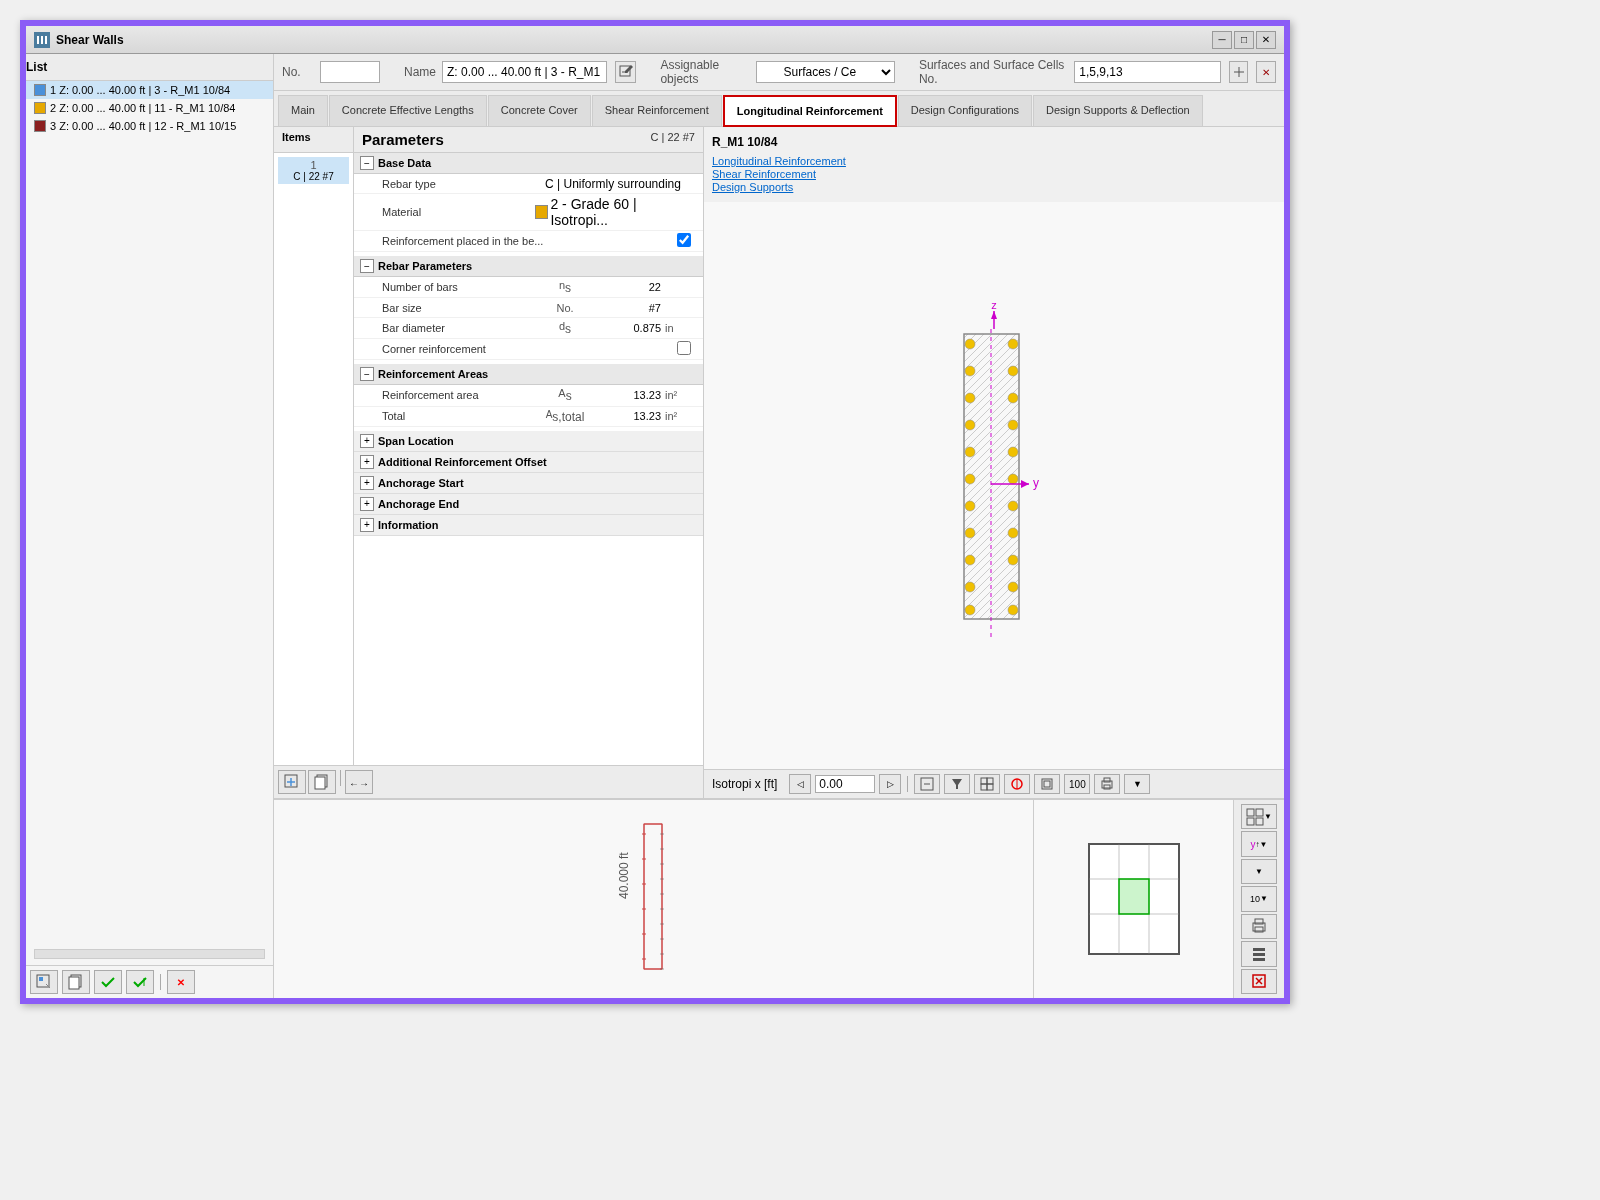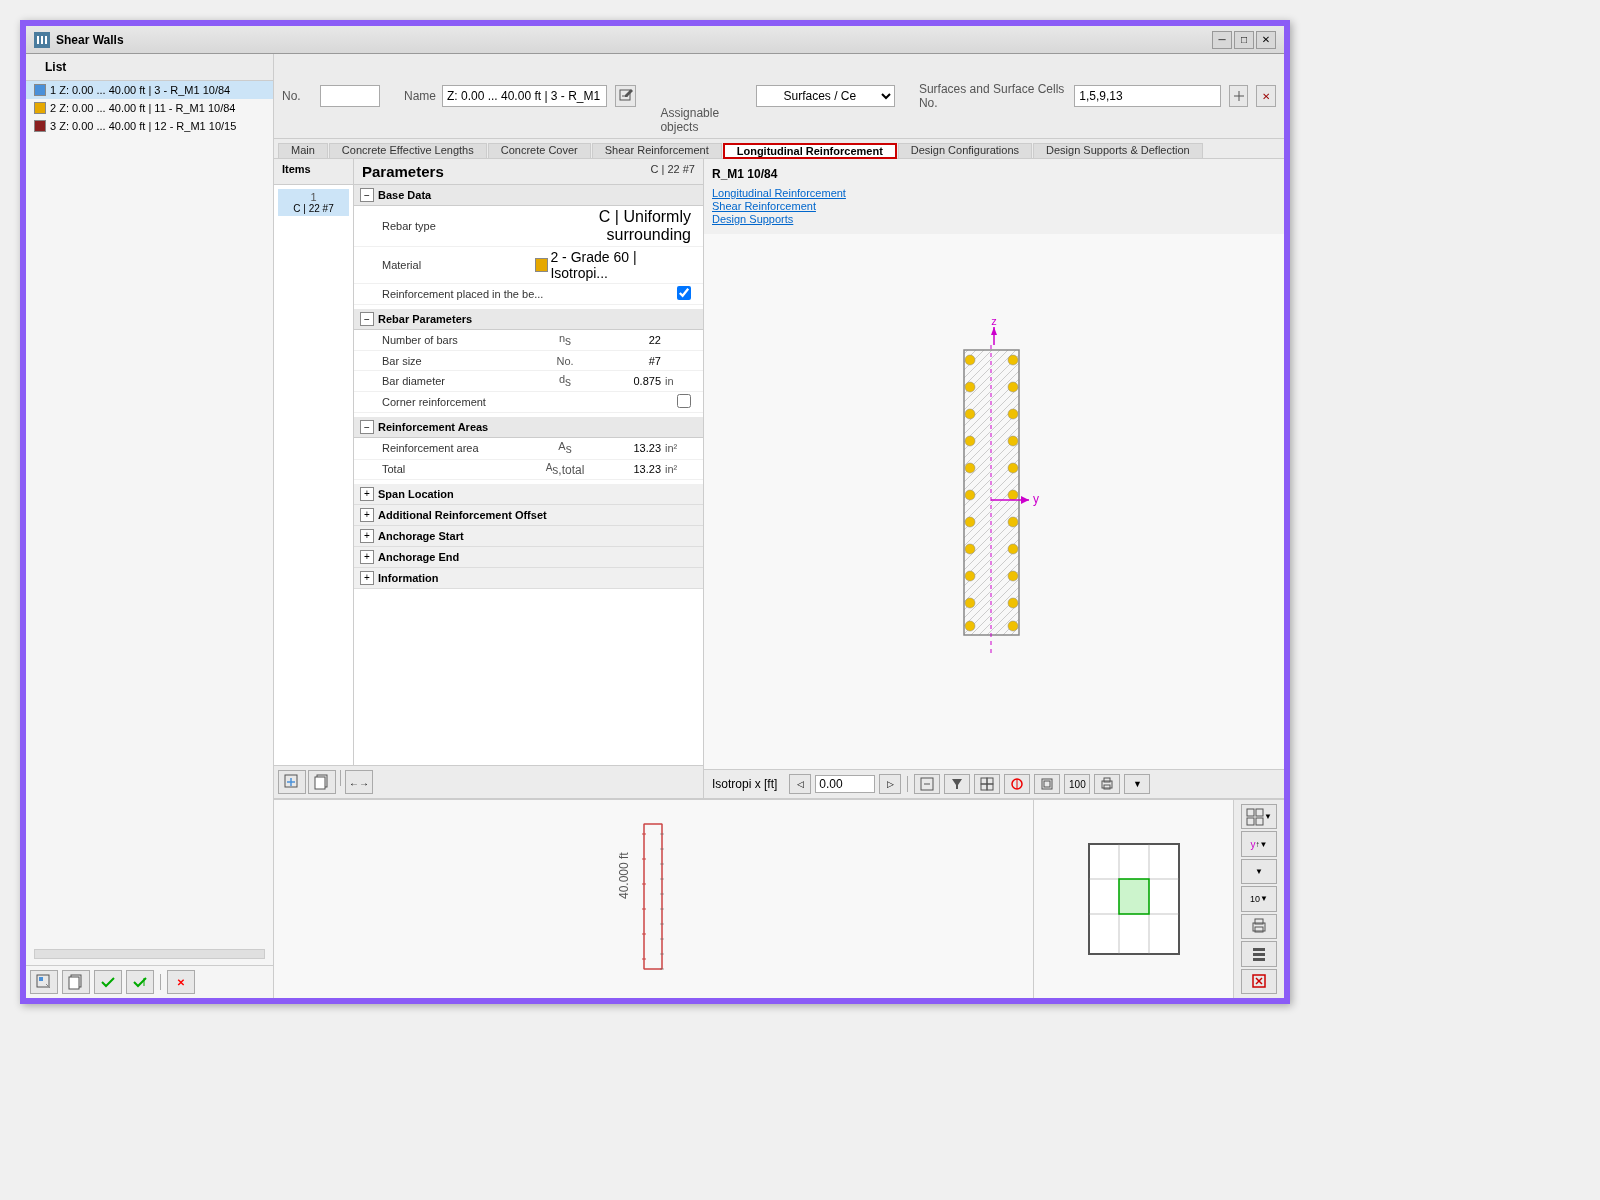--- a/index.html
+++ b/index.html
@@ -11,21 +11,21 @@
     .title-bar-icon { width: 16px; height: 16px; margin-right: 6px; background: #4a7c9e; display: inline-block; }
     .title-bar-title { flex: 1; font-size: 12px; font-weight: bold; }
     .title-bar-buttons { display: flex; gap: 2px; }
     .title-bar-btn { width: 20px; height: 18px; background: #d8d8d8; border: 1px solid #999; display: flex; align-items: center; justify-content: center; cursor: pointer; font-size: 10px; }
     .title-bar-btn.close { background: #d8d8d8; }
     
     .content { display: flex; height: calc(100% - 28px); }
     
     
     .sidebar { width: 248px; background: #f5f5f5; border-right: 1px solid #ccc; display: flex; flex-direction: column; }
-    .sidebar-header { padding: 6px 19px; font-weight: bold; border-bottom: 1px solid #ccc; background: #ececec; }
+    .sidebar-header { padding: 6px 0; font-weight: bold; border-bottom: 1px solid #ccc; background: #ececec; }
     .sidebar-list { flex: 1; overflow-y: auto; }
     .sidebar-item { padding: 3px 8px; cursor: pointer; display: flex; align-items: center; gap: 4px; }
     .sidebar-item.selected { background: #cce4f7; }
     .sidebar-color { width: 12px; height: 12px; display: inline-block; border: 1px solid #888; flex-shrink: 0; }
     .sidebar-item-text { font-size: 11px; }
     .sidebar-bottom { border-top: 1px solid #ccc; padding: 4px; display: flex; align-items: center; gap: 4px; }
     .sidebar-scrollbar { height: 10px; background: #e0e0e0; margin: 2px 4px; border: 1px solid #ccc; }
     
     
     .main { flex: 1; display: flex; flex-direction: column; }
@@ -37,21 +37,21 @@
     .name-input { flex: 1; border: 1px solid #aaa; background: white; padding: 2px 4px; height: 22px; }
     .edit-btn { width: 24px; height: 22px; background: #e8e8e8; border: 1px solid #aaa; cursor: pointer; display: flex; align-items: center; justify-content: center; }
     .assignable-label { color: #555; }
     .assignable-select { border: 1px solid #aaa; background: white; padding: 2px 22px; height: 22px; min-width: 130px; }
     .surface-label { color: #555; }
     .surface-input { border: 1px solid #aaa; background: white; padding: 2px 4px; height: 22px; min-width: 100px; }
     .surface-btn { width: 22px; height: 22px; background: #e8e8e8; border: 1px solid #aaa; cursor: pointer; display: flex; align-items: center; justify-content: center; font-size: 10px; }
     
     
     .tabs { background: #ececec; border-bottom: 1px solid #ccc; display: flex; padding: 4px 4px 0; gap: 1px; }
-    .tab { padding: 0 12px; background: #ddd; border: 1px solid #ccc; border-bottom: none; cursor: pointer; font-size: 11px; color: #333; }
+    .tab { padding: 8px 12px; background: #ddd; border: 1px solid #ccc; border-bottom: none; cursor: pointer; font-size: 11px; color: #333; }
     .tab.active { background: white; border-bottom: 1px solid white; margin-bottom: -1px; font-weight: bold; border: 2px solid #c00; color: #000; }
     
     
     .lower-content { display: flex; flex: 1; overflow: hidden; }
     
     
     .left-panel { width: 430px; border-right: 1px solid #ccc; display: flex; flex-direction: column; background: white; }
     
     
     .params-header { display: flex; background: #ececec; border-bottom: 1px solid #ccc; }
@@ -191,21 +191,21 @@
         <input class="field-input" type="text" style="width: 50px;" value="">
         <span class="field-label" style="margin-left:16px;">Name</span>
         <input class="name-input" type="text" value="Z: 0.00 ... 40.00 ft | 3 - R_M1 10/84" style="">
         <button class="edit-btn">
           <svg width="14" height="14" viewBox="0 0 14 14">
             <rect x="1" y="1" width="10" height="10" fill="none" stroke="#555" stroke-width="1"></rect>
             <line x1="3" y1="7" x2="9" y2="7" stroke="#555" stroke-width="1"></line>
             <polyline points="12,0 14,2 8,8 6,8 6,6" fill="#555"></polyline>
           </svg>
         </button>
-        <span class="assignable-label" style="margin-left:16px;margin-top:48px;">Assignable objects</span>
+        <span class="assignable-label" style="margin-left:16px;">Assignable objects</span>
         <select class="assignable-select">
           <option>Surfaces / Cells</option>
         </select>
         <span class="surface-label" style="margin-left:16px;">Surfaces and Surface Cells No.</span>
         <input class="surface-input" type="text" value="1,5,9,13" style="">
         <button class="surface-btn">
           <svg width="12" height="12" viewBox="0 0 12 12">
             <line x1="1" y1="6" x2="11" y2="6" stroke="#555" stroke-width="1"></line>
             <line x1="6" y1="1" x2="6" y2="11" stroke="#555" stroke-width="1"></line>
           </svg>
@@ -245,21 +245,21 @@
             <div class="params-tree">
 
               <div class="section-header">
                 <div class="section-toggle">−</div>
                 <span class="section-title">Base Data</span>
               </div>
 
               <div class="param-row">
                 <span class="param-name">Rebar type</span>
                 <span class="param-symbol"></span>
-                <span class="param-value" style="width:160px; text-align:right; font-size:16px;">C | Uniformly surrounding</span>
+                <span class="param-value" style="width:160px; text-align:center; font-size:12px;">C | Uniformly surrounding</span>
               </div>
 
               <div class="param-row">
                 <span class="param-name">Material</span>
                 <span class="param-symbol"></span>
                 <span class="param-value" style="width:160px; text-align:left; font-size:14px; display:flex; align-items:center;">
                   <span class="color-swatch"></span>
                   2 - Grade 60 | Isotropi...
                 </span>
               </div>

